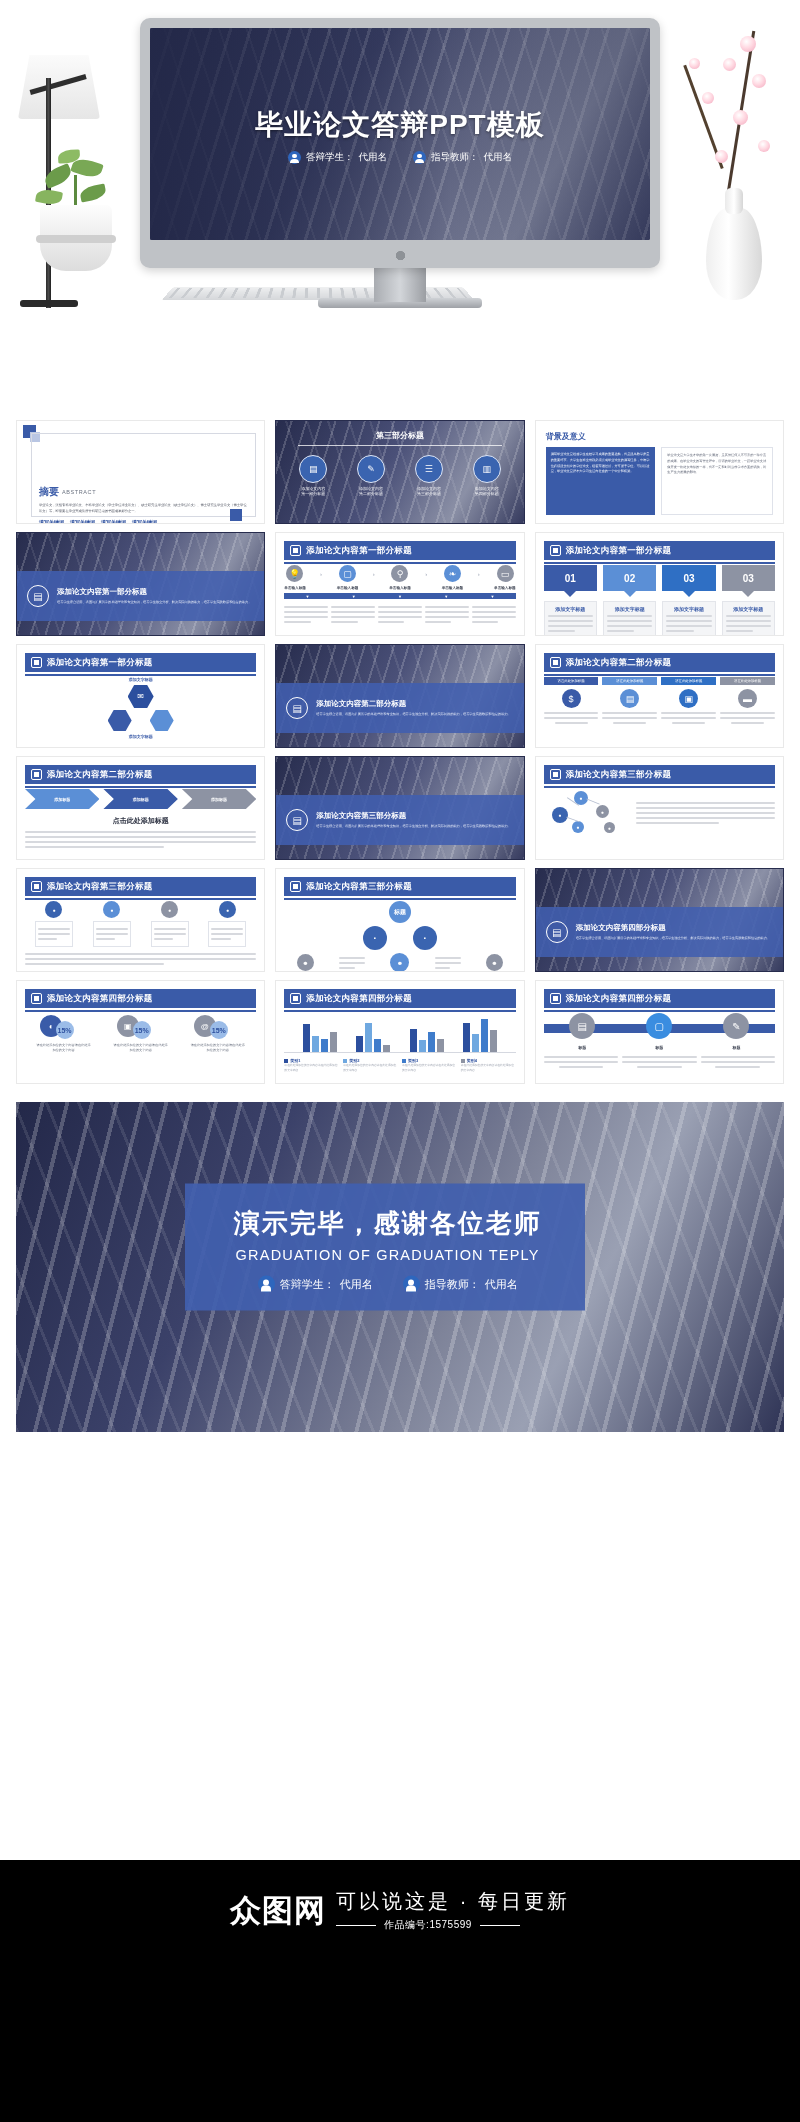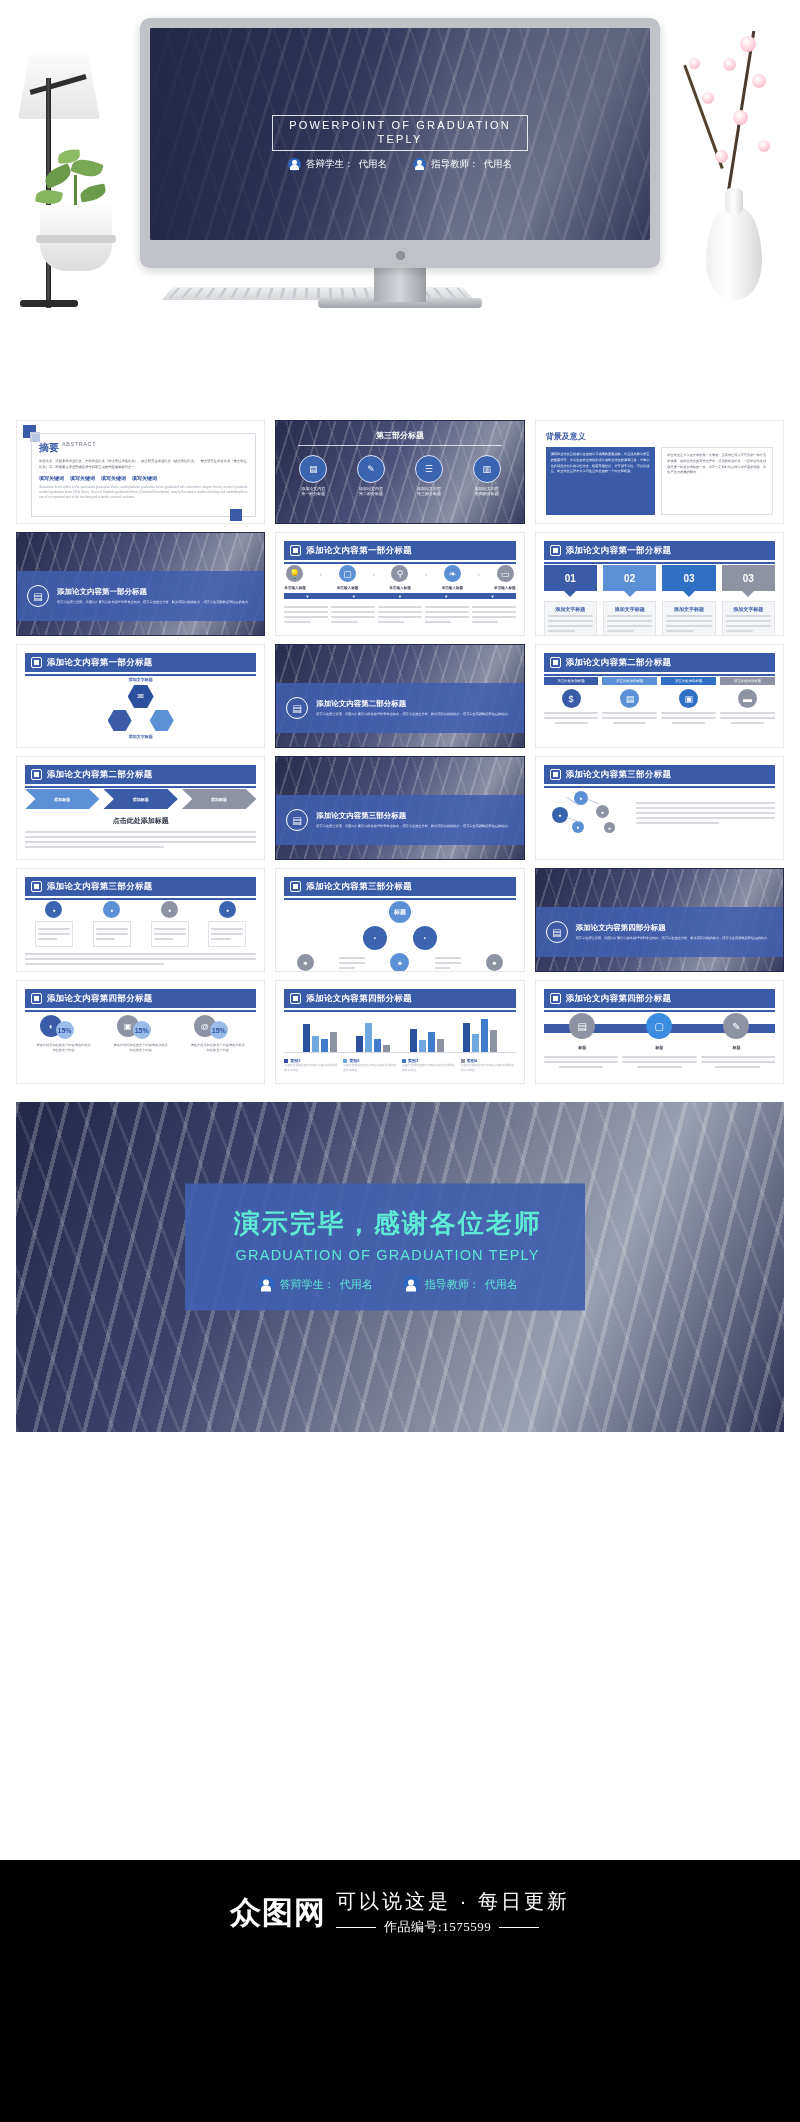--- a/index.html
+++ b/index.html
@@ -290,21 +290,21 @@
     background:
       repeating-linear-gradient(104deg, rgba(255,255,255,.22) 0 4px, rgba(255,255,255,0) 4px 24px),
       repeating-linear-gradient(68deg, rgba(255,255,255,.10) 0 3px, rgba(255,255,255,0) 3px 30px);
   }
   .banner-card {
     position:absolute; left: 48%; top: 44%;
     transform: translate(-50%,-50%);
     width: 400px;
     background: rgba(65,95,175,.92);
     padding: 22px 4px 18px 10px;
-    text-align:center; color:#5eead4;
+    text-align:center; color:#ffffff;
   }
   .banner-title { font-size: 26px; font-weight:bold; letter-spacing:2px; }
   .banner-sub { font-size: 14.5px; letter-spacing:1.2px; margin-top:6px; font-weight:300; }
   .banner-authors {
     margin-top: 13px; display:flex; justify-content:center; gap:30px;
     font-size: 11px; align-items:center;
   }
   .avatar-dot.lg { width:17px; height:17px; background:#2e66bd; }
   .avatar-dot.lg:before { left:5.6px; top:3.4px; width:6px; height:6px; }
   .avatar-dot.lg:after { left:3.2px; top:10.2px; width:10.6px; height:5.6px; }
@@ -318,21 +318,21 @@
   }
   .footer-inner { display:flex; align-items:center; gap:10px; }
   .glyph {
     font-size: 31px; font-weight: bold; line-height:1; letter-spacing:1px;
     font-family: "DejaVu Sans", sans-serif;
   }
   .brand-right { display:flex; flex-direction:column; }
   .brand-tag { font-size: 20px; letter-spacing: 3px; }
   .brand-code-row { display:flex; align-items:center; gap:8px; margin-top:3px; }
   .rule { height:1px; background:#fff; width:40px; }
-  .brand-code { font-size: 13px; letter-spacing:.5px; white-space:nowrap;font-family:Liberation Serif, serif; }
+  .brand-code { font-size: 10px; letter-spacing:.5px; white-space:nowrap; }
 </style>
 </head>
 <body>
 
 <div class="page">
 
   <div class="hero">
 
     <div class="lamp-shade"></div>
     <div class="lamp-arm"></div>
@@ -361,24 +361,21 @@
 
     <div class="keyboard"></div>
     <div class="stand-foot"></div>
     <div class="stand-neck"></div>
 
     <div class="monitor">
       <div class="screen">
         <div class="bldg-bg"></div>
         <div class="screen-veil"></div>
         <div class="hero-text">
-          <div class="hero-sub-box">
-            <div>POWERPOINT OF GRADUATION</div>
-            <div>TEPLY</div>
-          </div>
+          <div class="hero-title">毕业论文答辩PPT模板</div>
           <div class="hero-authors">
             <span class="author">
               <span class="avatar-dot"></span>
               <span>答辩学生：</span>
               <span>代用名</span>
             </span>
             <span class="author">
               <span class="avatar-dot"></span>
               <span>指导教师：</span>
               <span>代用名</span>
@@ -393,21 +390,21 @@
   </div>
 
   <div class="grid">
 
     <div class="row">
 
       <div class="thumb">
         <div style="position:absolute;left:6px;top:4px;width:13px;height:13px;background:#3a5ba8;"></div>
         <div style="position:absolute;left:13px;top:11px;width:10px;height:10px;background:#b9c6e3;"></div>
         <div style="position:absolute;left:14px;top:12px;right:8px;bottom:6px;border:1px solid #d6d9e2;padding:7px 7px;">
-          <div style="display:flex;align-items:flex-start;gap:3px;">
+          <div style="display:flex;align-items:center;gap:3px;margin-top:44px;">
             <span style="font-size:10px;font-weight:bold;color:#3a5ba8;">摘要</span>
             <span style="font-size:5.5px;color:#6b7280;letter-spacing:.6px;">ABSTRACT</span>
           </div>
           <div style="font-size:3.3px;line-height:1.75;color:#4a4f5c;margin-top:4px;overflow:hidden;max-height:17px;">毕业论文，泛指专科毕业论文、本科毕业论文（学士学位毕业论文）、硕士研究生毕业论文（硕士学位论文）、博士研究生毕业论文（博士学位论文）等，即需要在学业完成前所作科研活动的书面成果部分之一。</div>
           <div style="display:flex;gap:6px;margin-top:4px;">
             <span style="font-size:5px;font-weight:bold;color:#2c4f9e;">填写关键词</span>
             <span style="font-size:5px;font-weight:bold;color:#2c4f9e;">填写关键词</span>
             <span style="font-size:5px;font-weight:bold;color:#2c4f9e;">填写关键词</span>
             <span style="font-size:5px;font-weight:bold;color:#2c4f9e;">填写关键词</span>
           </div>

